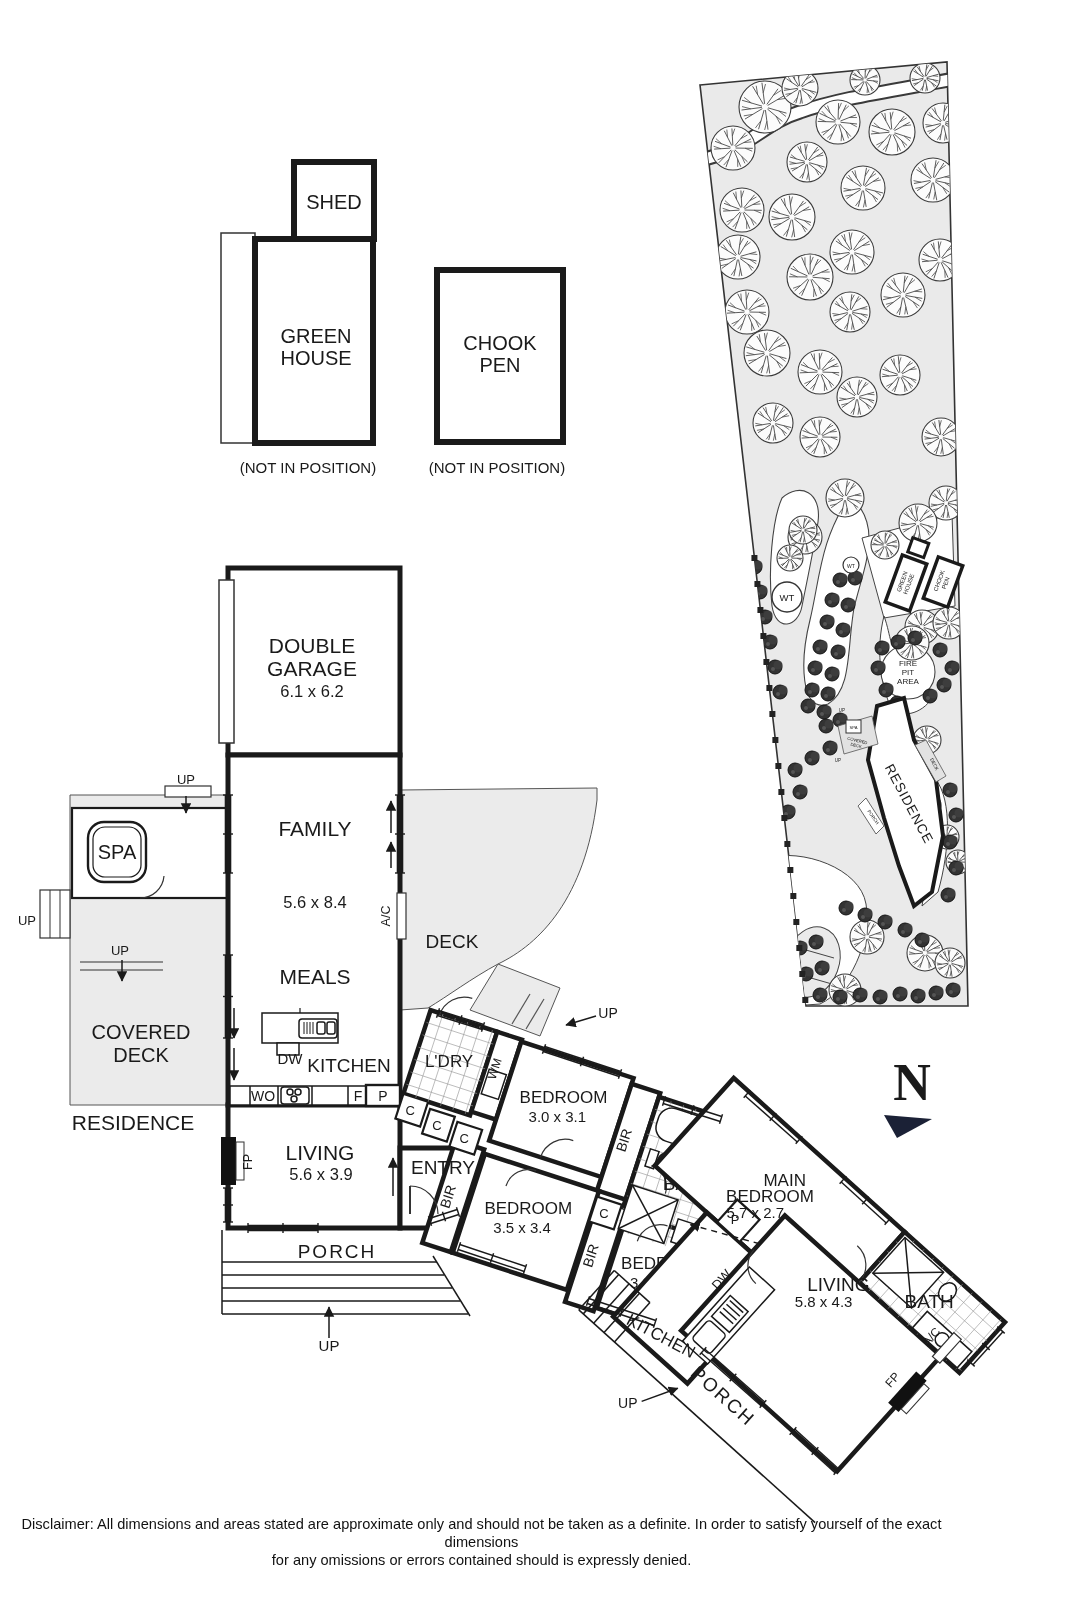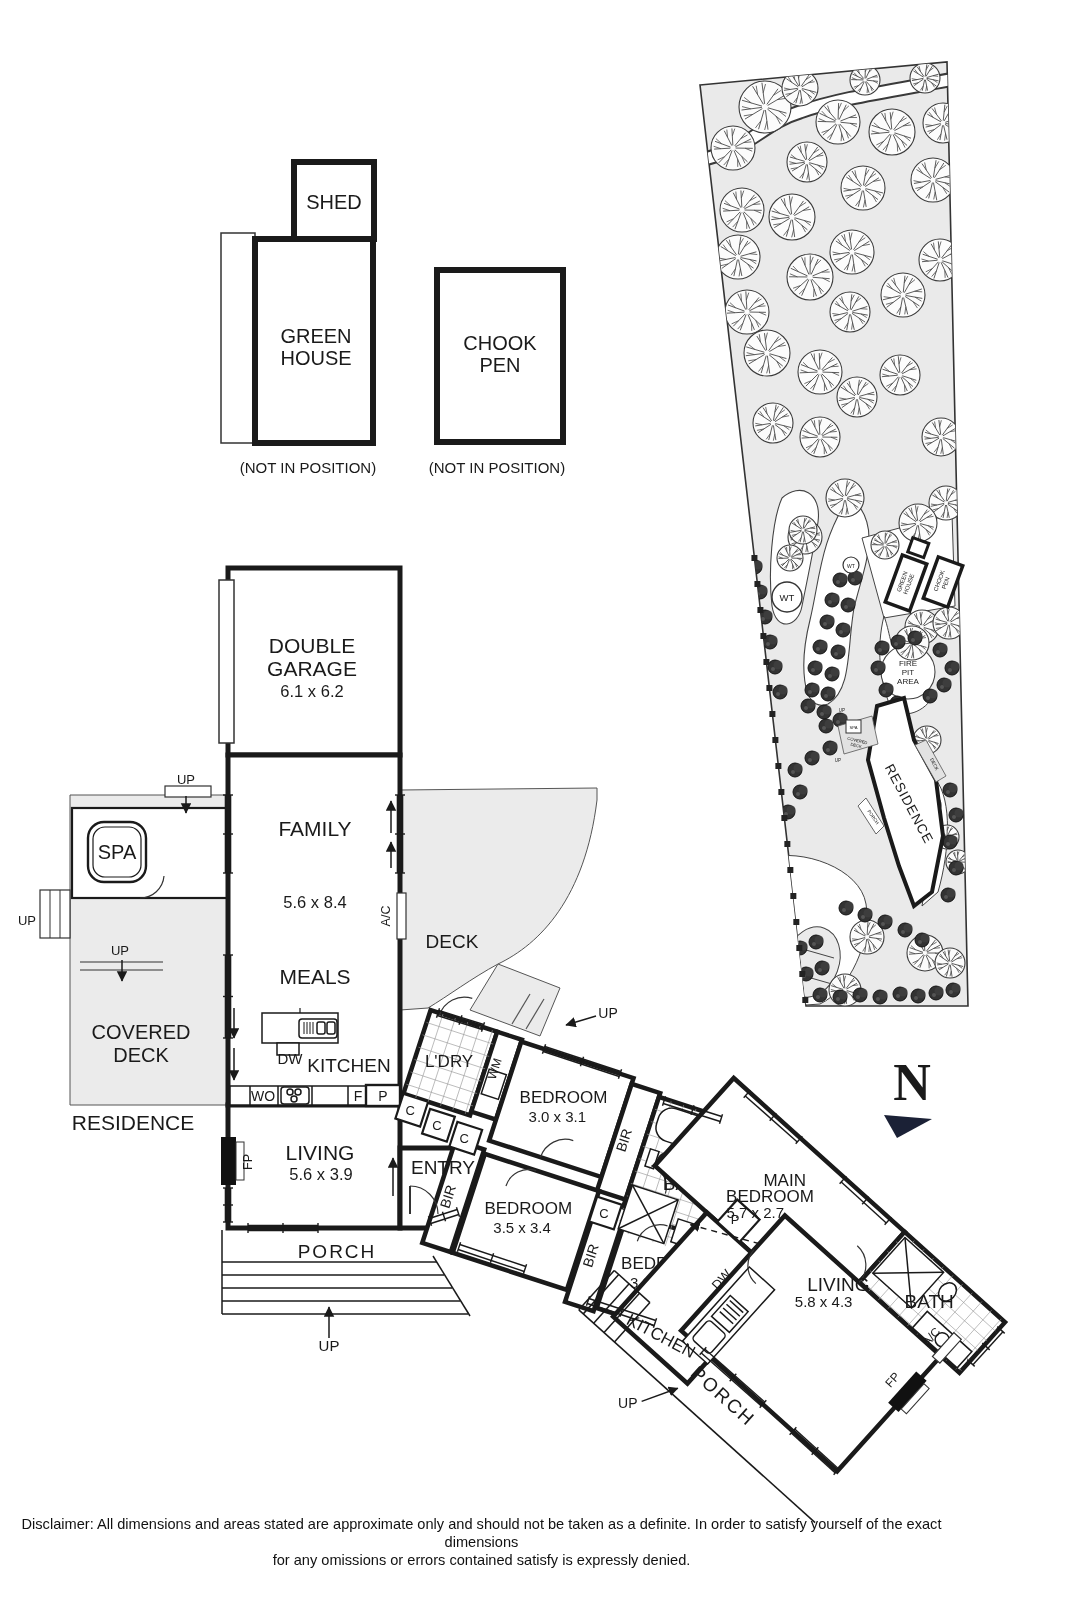--- a/index.html
+++ b/index.html
@@ -2015,15 +2015,15 @@
 
   <text x="186" y="784" font-size="13" text-anchor="middle">UP</text>
   <text x="120" y="955" font-size="13" text-anchor="middle">UP</text>
   <text x="27" y="925" font-size="13" text-anchor="middle">UP</text>
   <text x="329" y="1351" font-size="15" text-anchor="middle">UP</text>
   <text x="608" y="1018" font-size="14" text-anchor="middle">UP</text>
 </svg>
 
 <div class="disclaimer">
   <div>Disclaimer: All dimensions and areas stated are approximate only and should not be taken as a definite. In order to satisfy yourself of the exact dimensions</div>
-  <div>for any omissions or errors contained satisfy is expressly denied.</div>
+  <div>for any omissions or errors contained should is expressly denied.</div>
 </div>
 </div>
 
 </body></html>

